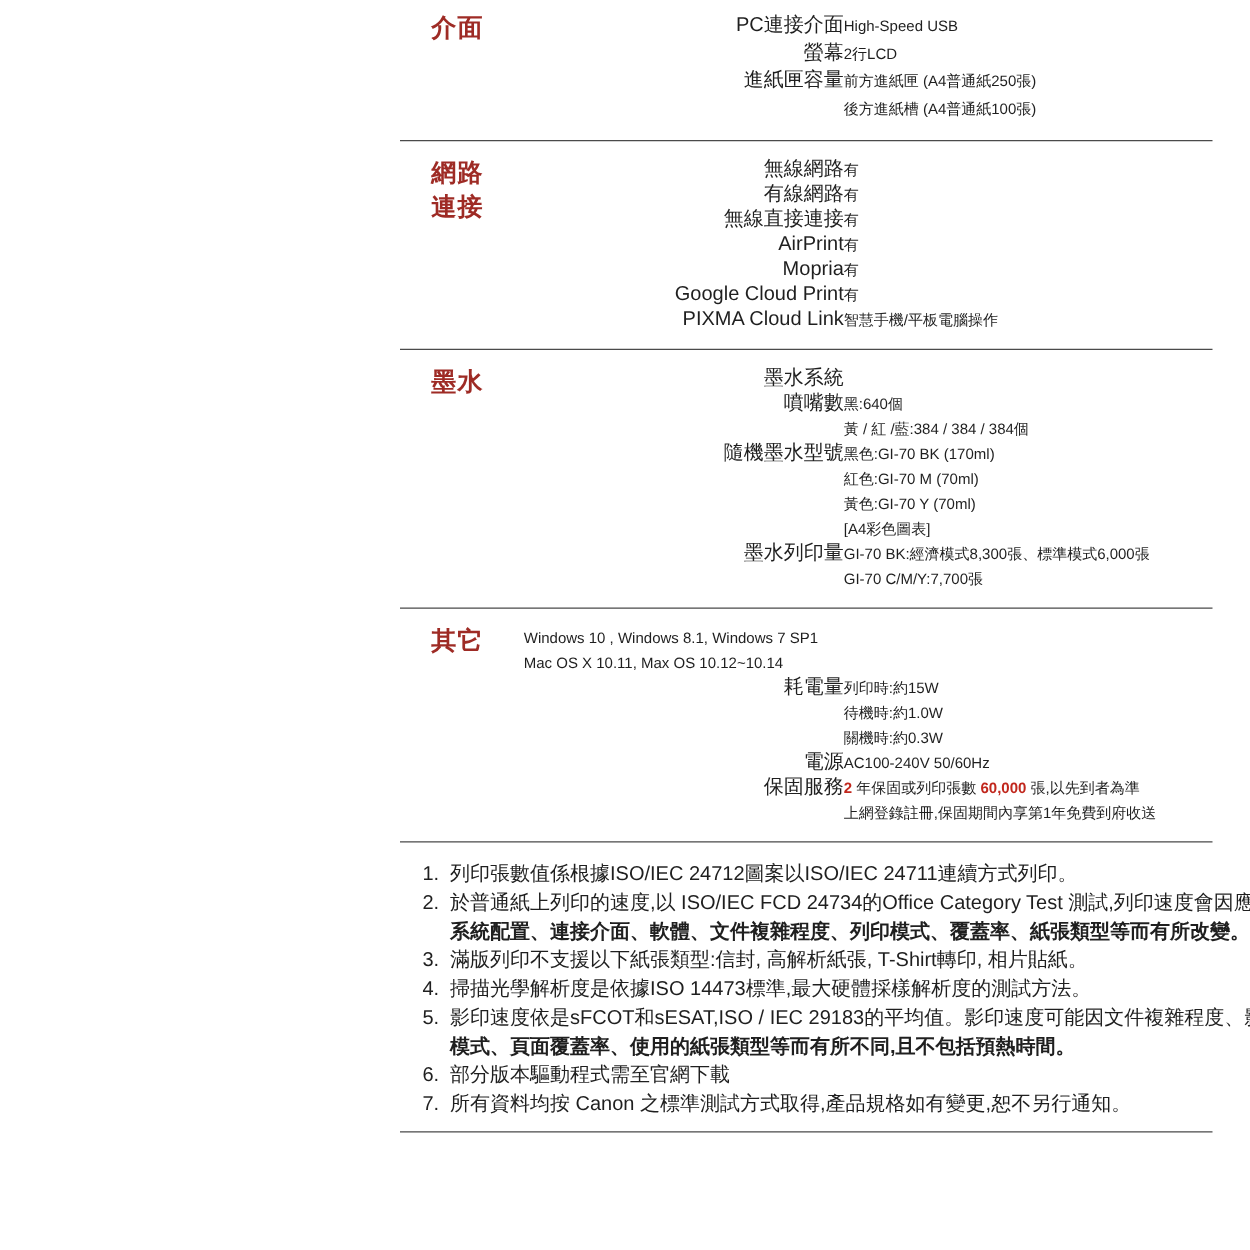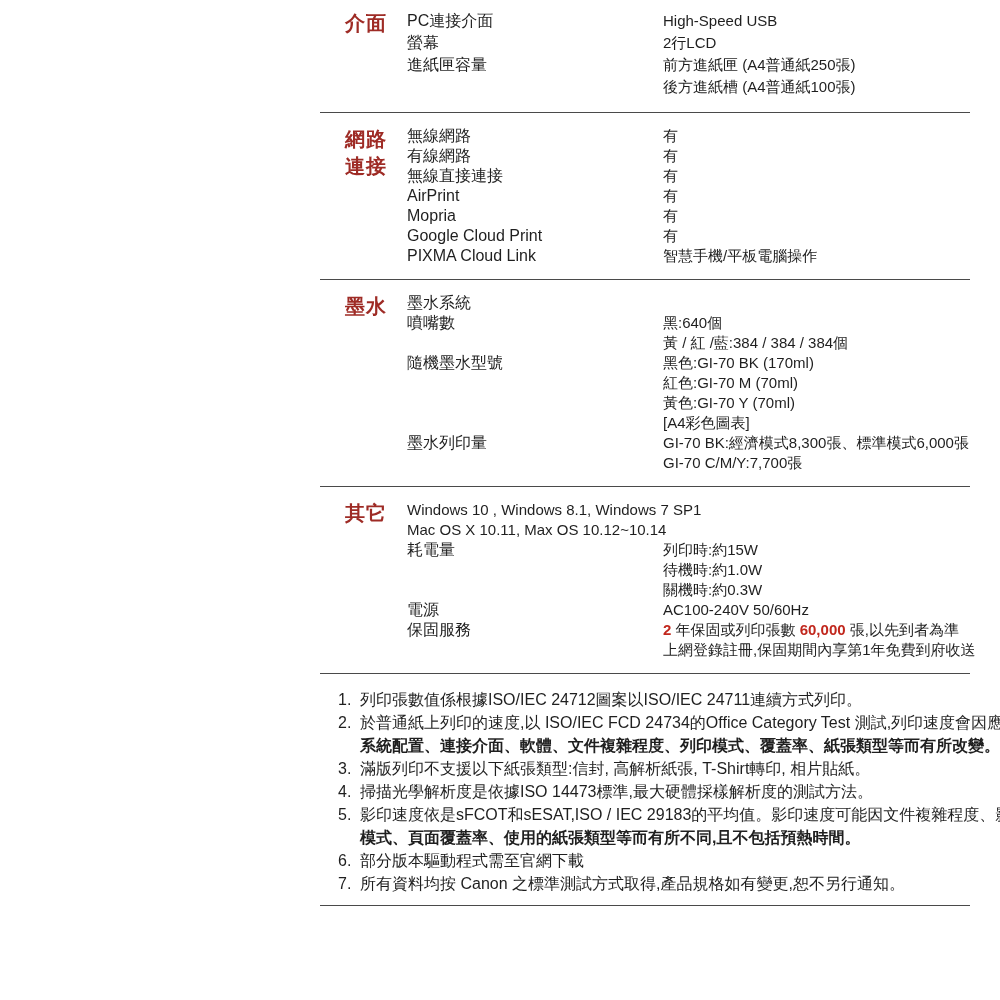--- a/index.html
+++ b/index.html
@@ -19,20 +19,21 @@
     position: absolute;
     left: 320px;
     top: 0;
     width: 650px;
   }
   .section {
     display: flex;
     align-items: flex-start;
     border-bottom: 1px solid #4a4a4a;
     padding: 13px 0;
+    gap: 12px;
   }
   .section.first {
     padding: 10px 0 14px;
   }
   .cat {
     width: 87px;
     box-sizing: border-box;
     padding-left: 25px;
     flex-shrink: 0;
     font-size: 20px;
@@ -42,24 +43,25 @@
     letter-spacing: 1px;
   }
   .rows { flex: 1; min-width: 0; }
   .row { display: flex; align-items: flex-start; }
   .label {
     width: 256px;
     flex-shrink: 0;
     font-size: 16px;
     line-height: 20px;
     white-space: nowrap;
+    text-align: right;
   }
   .vals { flex: 1; min-width: 0; }
   .val {
-    font-size: 15px;
+    font-size: 12px;
     line-height: 20px;
     white-space: nowrap;
   }
   .section.first .label, .section.first .val { line-height: 22px; }
   .red { color: #c1271d; font-weight: bold; }
   .footnotes {
     padding: 14px 0 10px 18px;
     border-bottom: 1px solid #4a4a4a;
   }
   .fn-line {

